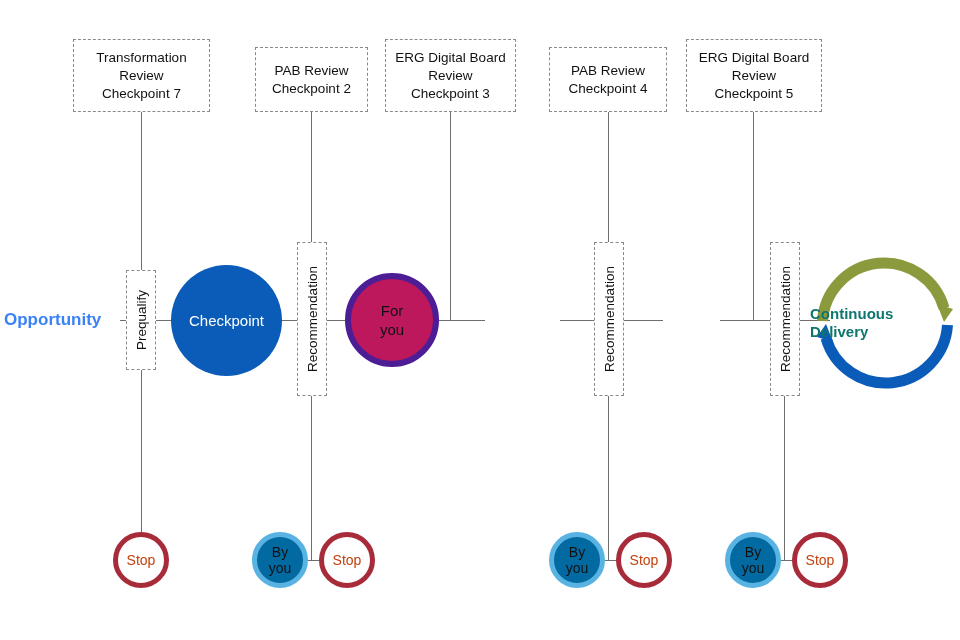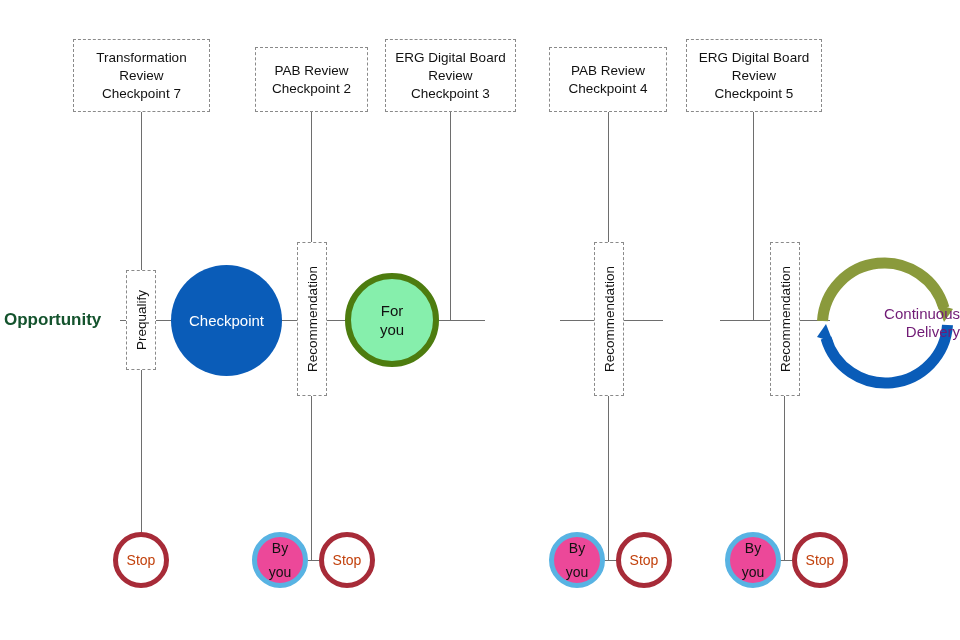--- a/index.html
+++ b/index.html
@@ -64,60 +64,60 @@
     z-index:5;
   }
   .circle-filled{
     background:#0A5CB8;
     color:#ffffff;
     font-size:15px;
     line-height:19px;
     border:none;
   }
   .circle-outline-blue{
-    background:#86efac;
-    border:6px solid #4d7c0f;
+    background:#be185d;
+    border:6px solid #4c1d95;
     color:#111111;
     font-size:15px;
     line-height:19px;
   }
   .circle-small-blue{
-    background:#ec4899;
+    background:#0369a1;
     border:5px solid #58B3E3;
     color:#111111;
     font-size:14px;
-    line-height:24px;
+    line-height:16px;
   }
   .circle-small-red{
     background:#ffffff;
     border:5px solid #A72B38;
     color:#c2410c;
     font-size:14px;
     line-height:17px;
   }
 
   
   .opportunity{
     position:absolute;
     font-size:17px;
     font-weight:bold;
-    color:#14532d;
+    color:#3b82f6;
     z-index:5;
     white-space:nowrap;
   }
 
   
   .cycle{position:absolute;z-index:5;}
   .cycle-label{
     position:absolute;
-    text-align:right;
+    text-align:left;
     font-size:15px;
     line-height:18px;
-    font-weight:normal;
-    color:#701a75;
+    font-weight:bold;
+    color:#0f766e;
     white-space:pre-line;
     z-index:6;
   }
 </style>
 </head>
 <body>
 
 <div id="stage">
 
   <div class="hline" style="left:120px;top:320px;width:70px;"></div>

